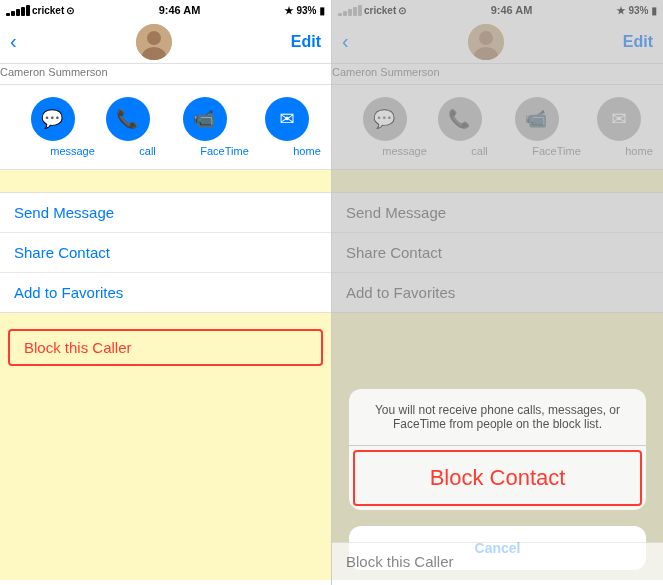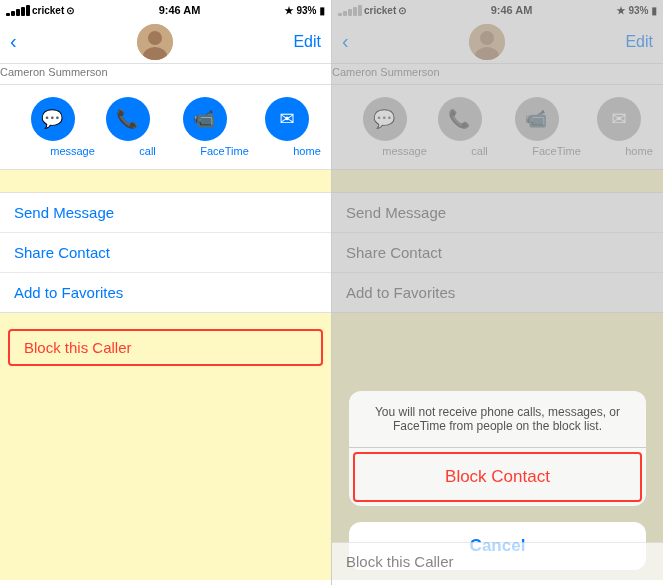--- a/index.html
+++ b/index.html
@@ -67,21 +67,21 @@
       overflow: hidden;
       display: flex;
       align-items: center;
       justify-content: center;
       font-size: 14px;
     }
     .nav-avatar svg { width: 36px; height: 36px; }
     .nav-edit {
       color: #007aff;
       font-size: 16px;
-      font-weight: 400;
+      font-weight: 700;
       cursor: pointer;
     }
 
     
     .contact-name-bar {
       background: #fff;
       padding: 2px 0 6px;
       font-size: 11px;
       color: #777;
       border-bottom: 1px solid #e0e0e0;
@@ -169,42 +169,42 @@
     }
     .action-sheet-message {
       padding: 14px 16px;
       font-size: 12px;
       color: #555;
       text-align: center;
       border-bottom: 1px solid #ccc;
     }
     .action-sheet-btn {
       padding: 13px 16px;
-      font-size: 17px;
+      font-size: 22px;
       text-align: center;
       cursor: pointer;
       border-bottom: 1px solid #ccc;
     }
     .action-sheet-btn:last-child { border-bottom: none; }
     .action-sheet-btn.red-bordered-btn {
       color: #ff3b30;
       border: 2px solid #ff3b30;
       margin: 4px;
       border-radius: 4px;
     }
     .action-sheet-cancel {
       width: 90%;
       background: #fff;
       border-radius: 12px;
       overflow: hidden;
       margin-bottom: 10px;
     }
     .action-sheet-cancel-btn {
       padding: 14px;
-      font-size: 17px;
+      font-size: 14px;
       font-weight: 600;
       text-align: center;
       color: #007aff;
       cursor: pointer;
     }
 
     
     .panel-divider {
       width: 1px;
       background: #ccc;

